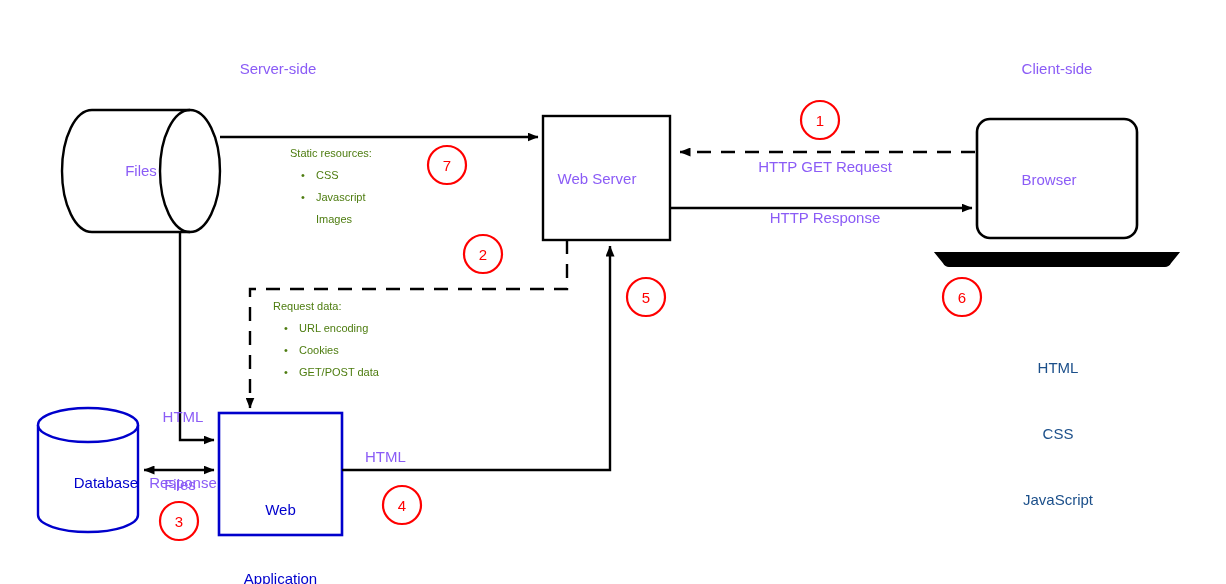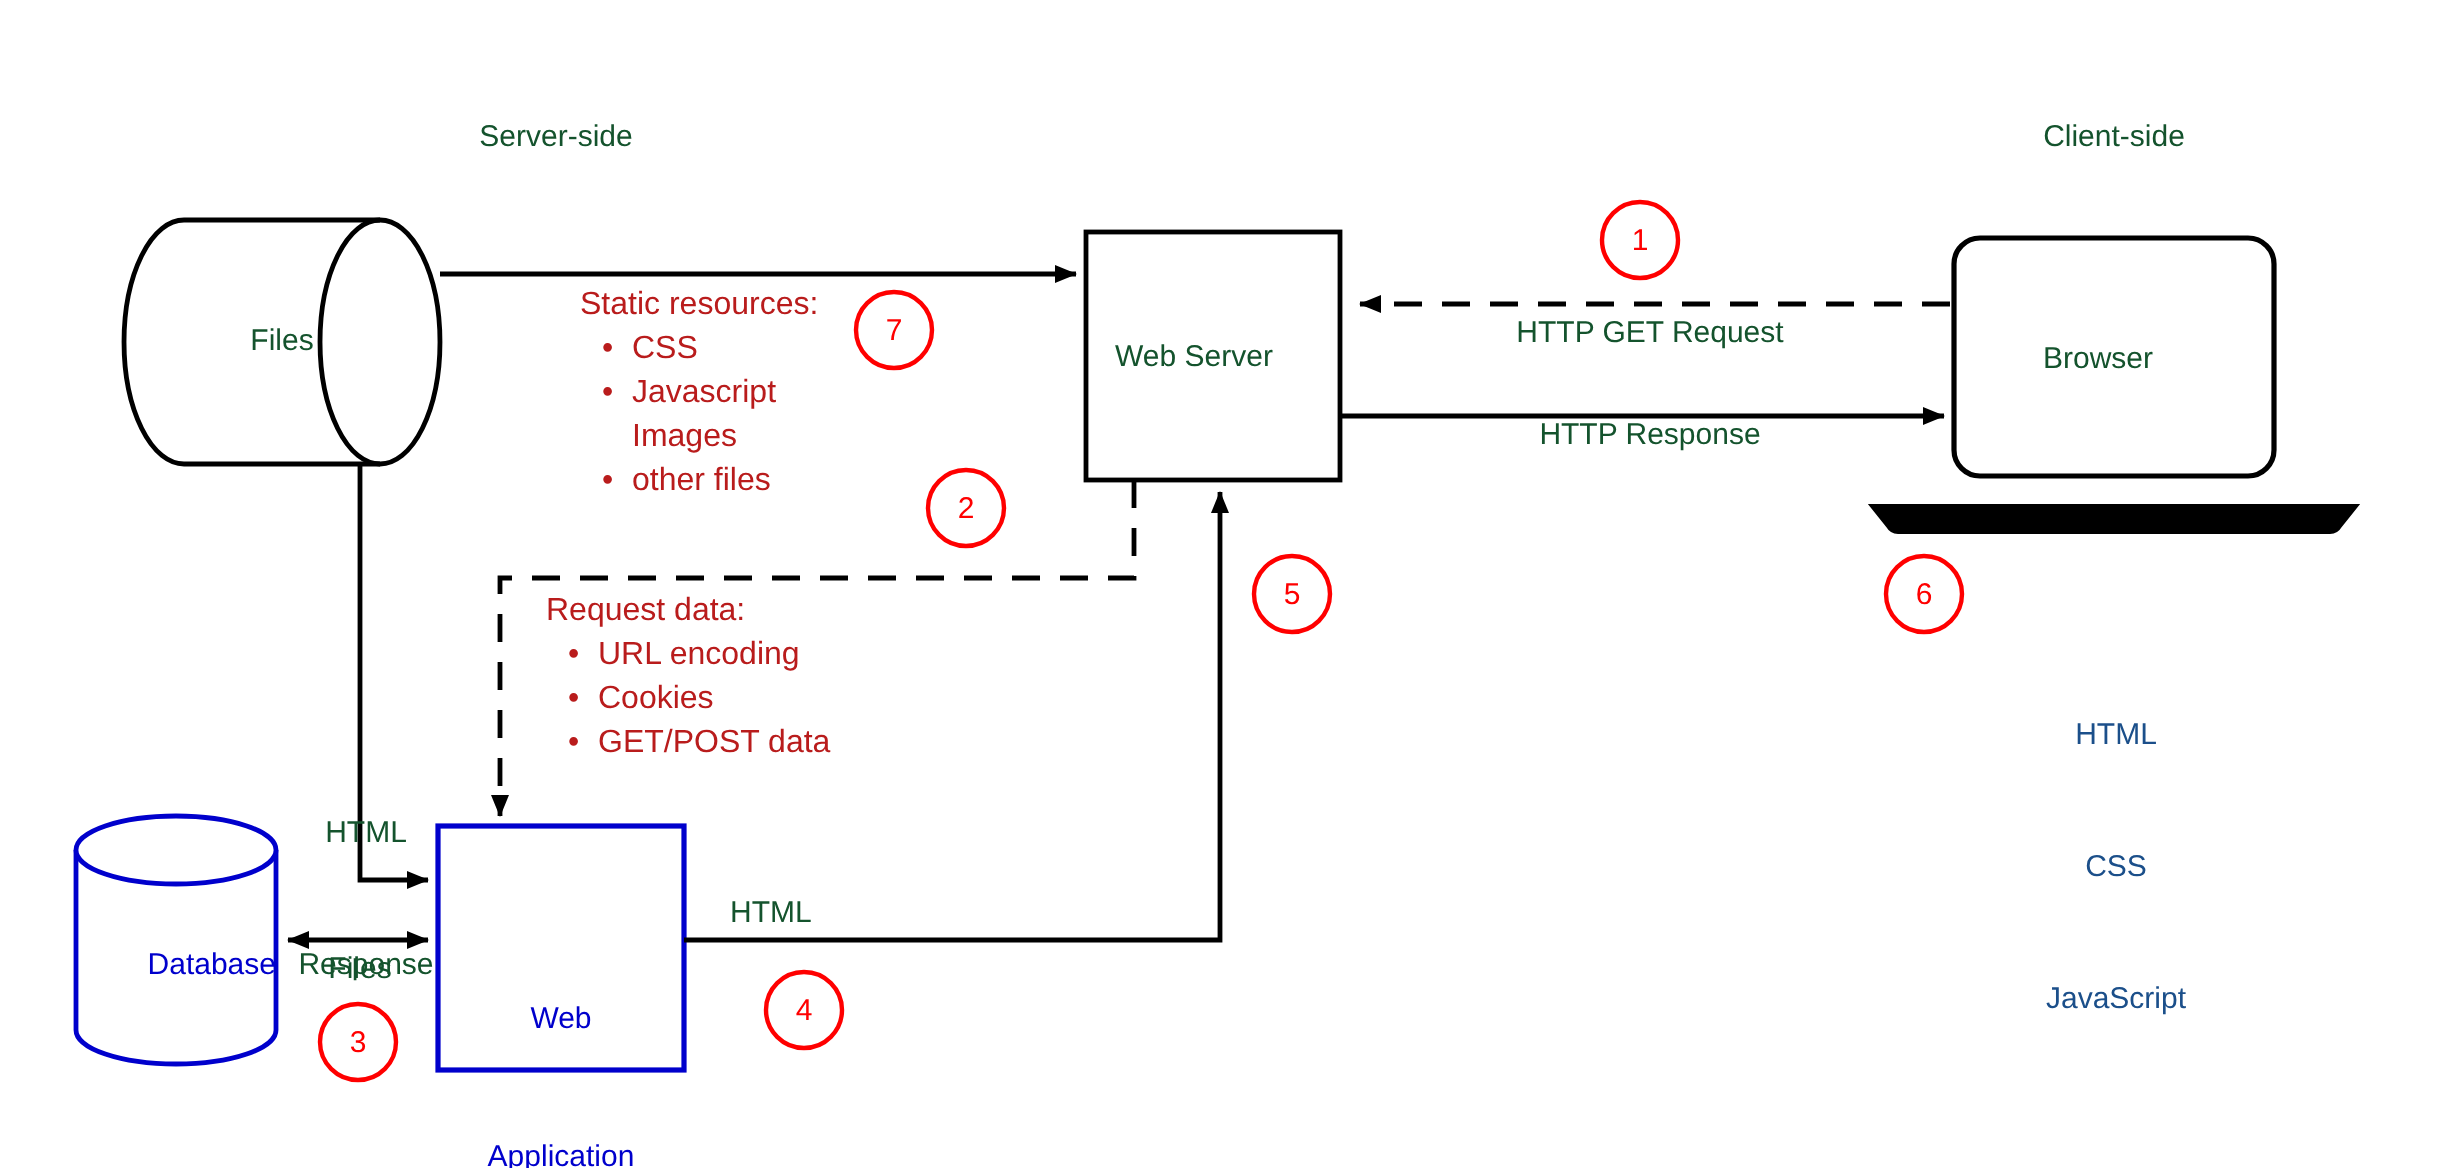--- a/index.html
+++ b/index.html
@@ -21,43 +21,43 @@
     position: absolute;
     left: 0;
     top: 0;
     width: 1226px;
     height: 584px;
   }
   .lbl {
     position: absolute;
     font-family: "Liberation Sans", sans-serif;
     font-size: 15px;
-    color: #14532d;
+    color: #8b5cf6;
     white-space: pre;
     line-height: 19px;
   }
   .lbl.center {
     text-align: center;
   }
   .lbl.blue {
     color: #0000cc;
   }
   .lbl.navy {
     color: #1b4f8a;
   }
   .lbl.marker {
     color: #ff0000;
     font-size: 15px;
     text-align: center;
   }
   .bullet-list {
     position: absolute;
-    font-size: 16px;
+    font-size: 11px;
     line-height: 22px;
-    color: #b91c1c;
+    color: #4d7c0f;
   }
   .bullet-list .bl-title { margin: 0 0 0 0; }
   .bullet-list ul {
     margin: 0;
     padding-left: 26px;
     list-style: none;
   }
   .bullet-list li { position: relative; }
   .bullet-list li.bul::before {
     content: "\2022";
@@ -138,21 +138,20 @@
     <div>Web</div>
     <div>Application</div>
   </div>
 
   <div class="bullet-list" style="left:290px; top:142px; width:175px;">
     <div class="bl-title">Static resources:</div>
     <ul>
       <li class="bul">CSS</li>
       <li class="bul">Javascript</li>
       <li>Images</li>
-      <li class="bul">other files</li>
     </ul>
   </div>
 
   <div class="bullet-list" style="left:273px; top:295px; width:190px;">
     <div class="bl-title">Request data:</div>
     <ul>
       <li class="bul">URL encoding</li>
       <li class="bul">Cookies</li>
       <li class="bul">GET/POST data</li>
     </ul>

